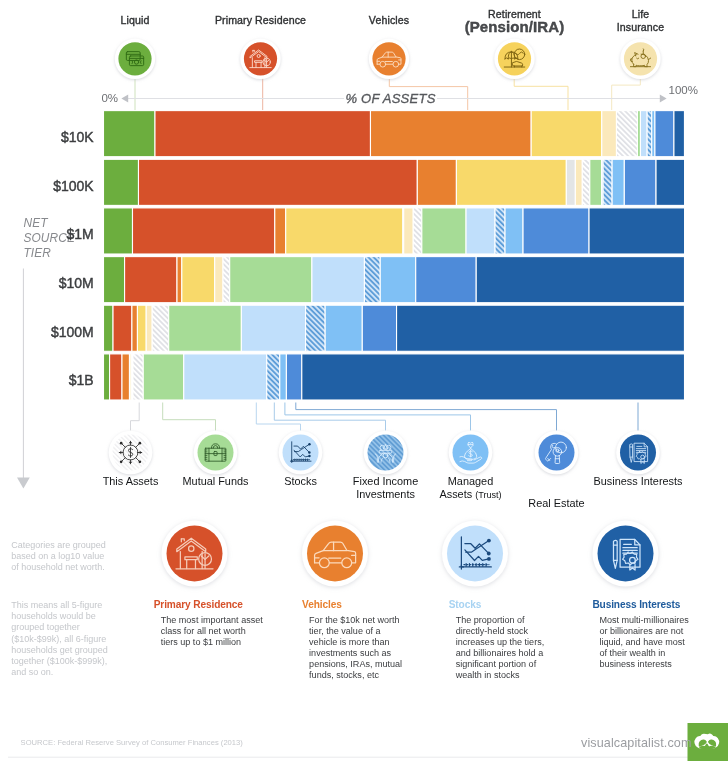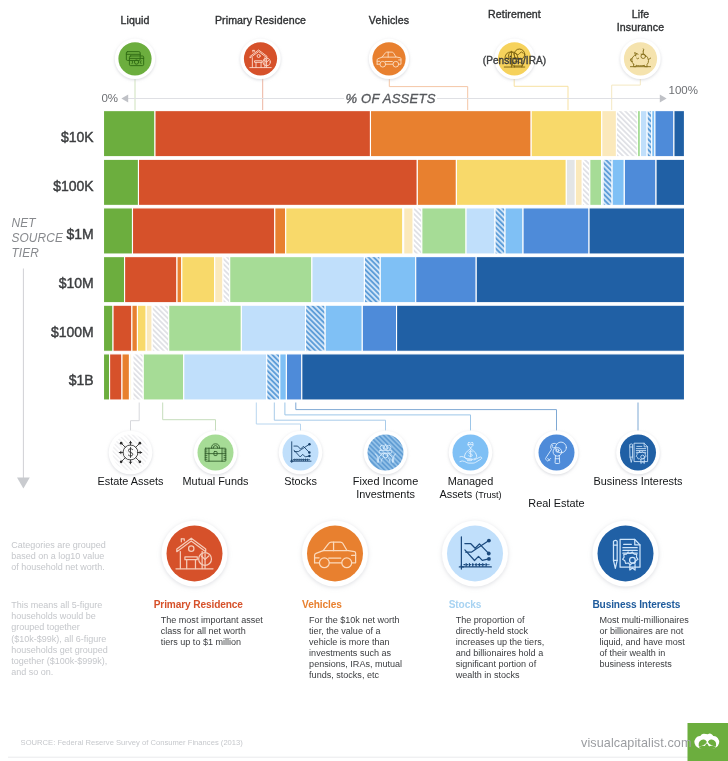--- a/index.html
+++ b/index.html
@@ -5,27 +5,27 @@
   html,body{margin:0;padding:0;}
   body{width:728px;height:761px;background:#ffffff;
        font-family:"Liberation Sans",sans-serif;overflow:hidden;position:relative;
        -webkit-font-smoothing:antialiased;}
   .abs{position:absolute;}
   svg{display:block;overflow:visible;}
   #text-layer{position:absolute;left:0;top:0;width:728px;height:761px;}
   .tlab{position:absolute;text-align:center;font-size:10.6px;font-weight:400;
         -webkit-text-stroke:0.36px #2f3133;
         color:#2f3133;letter-spacing:.1px;line-height:13px;white-space:nowrap;}
-  .tlab .sub{font-size:10px;font-weight:400;color:#4a4c4f;display:block;line-height:12px;margin-top:34px;}
+  .tlab .sub{font-size:15px;font-weight:700;color:#4a4c4f;display:block;line-height:12px;}
   .axlab{position:absolute;font-size:11.5px;color:#6d6f73;font-weight:400;white-space:nowrap;}
   .axcenter{position:absolute;font-size:13.0px;font-style:italic;font-weight:400;
             -webkit-text-stroke:0.32px #56585c;
             color:#56585c;letter-spacing:.25px;white-space:nowrap;}
   .ytier{position:absolute;font-size:11.9px;font-style:italic;color:#87898d;
-         line-height:14.95px;letter-spacing:.15px;}
+         line-height:14.95px;letter-spacing:.15px;margin-left:12px;}
   .rowlab{position:absolute;text-align:right;font-size:14px;font-weight:400;
           -webkit-text-stroke:0.42px #3c3e40;
           color:#3c3e40;white-space:nowrap;}
   .blab{position:absolute;text-align:center;font-size:10.9px;color:#141618;
         line-height:13.0px;white-space:nowrap;}
   .blab .paren{font-size:9.1px;}
   .note{position:absolute;font-size:9.0px;color:#c5c7cb;line-height:11.25px;}
   .cardtitle{position:absolute;font-size:10.15px;font-weight:700;white-space:nowrap;
              letter-spacing:-0.12px;}
   .cardtext{position:absolute;font-size:9.05px;color:#3b3d40;line-height:11.0px;margin-left:7px;}
@@ -582,21 +582,21 @@
       <div>SOURCE</div>
       <div>TIER</div>
     </div>
     <div class="rowlab" style="left: 0px; top: 129.05px; width: 93.7px; padding-right: 0px;">$10K</div>
     <div class="rowlab" style="left: 0px; top: 177.75px; width: 93.7px; padding-right: 0px;">$100K</div>
     <div class="rowlab" style="left: 0px; top: 226.35px; width: 93.7px; padding-right: 0px;">$1M</div>
     <div class="rowlab" style="left: 0px; top: 275.05px; width: 93.7px; padding-right: 0px;">$10M</div>
     <div class="rowlab" style="left: 0px; top: 323.65px; width: 93.7px; padding-right: 0px;">$100M</div>
     <div class="rowlab" style="left: 0px; top: 372.35px; width: 93.7px; padding-right: 0px;">$1B</div>
     <div class="blab" style="left: 60.5px; top: 475.4px; width: 140px;">
-      <div>Estate Assets</div>
+      <div>This Assets</div>
     </div>
     <div class="blab" style="left: 145.5px; top: 475.4px; width: 140px;">
       <div>Mutual Funds</div>
     </div>
     <div class="blab" style="left: 230.5px; top: 475.4px; width: 140px;">
       <div>Stocks</div>
     </div>
     <div class="blab" style="left: 400.5px; top: 475.4px; width: 140px;">
       <div>Managed</div>
       <div><span>Assets </span><span class="paren">(Trust)</span></div>

